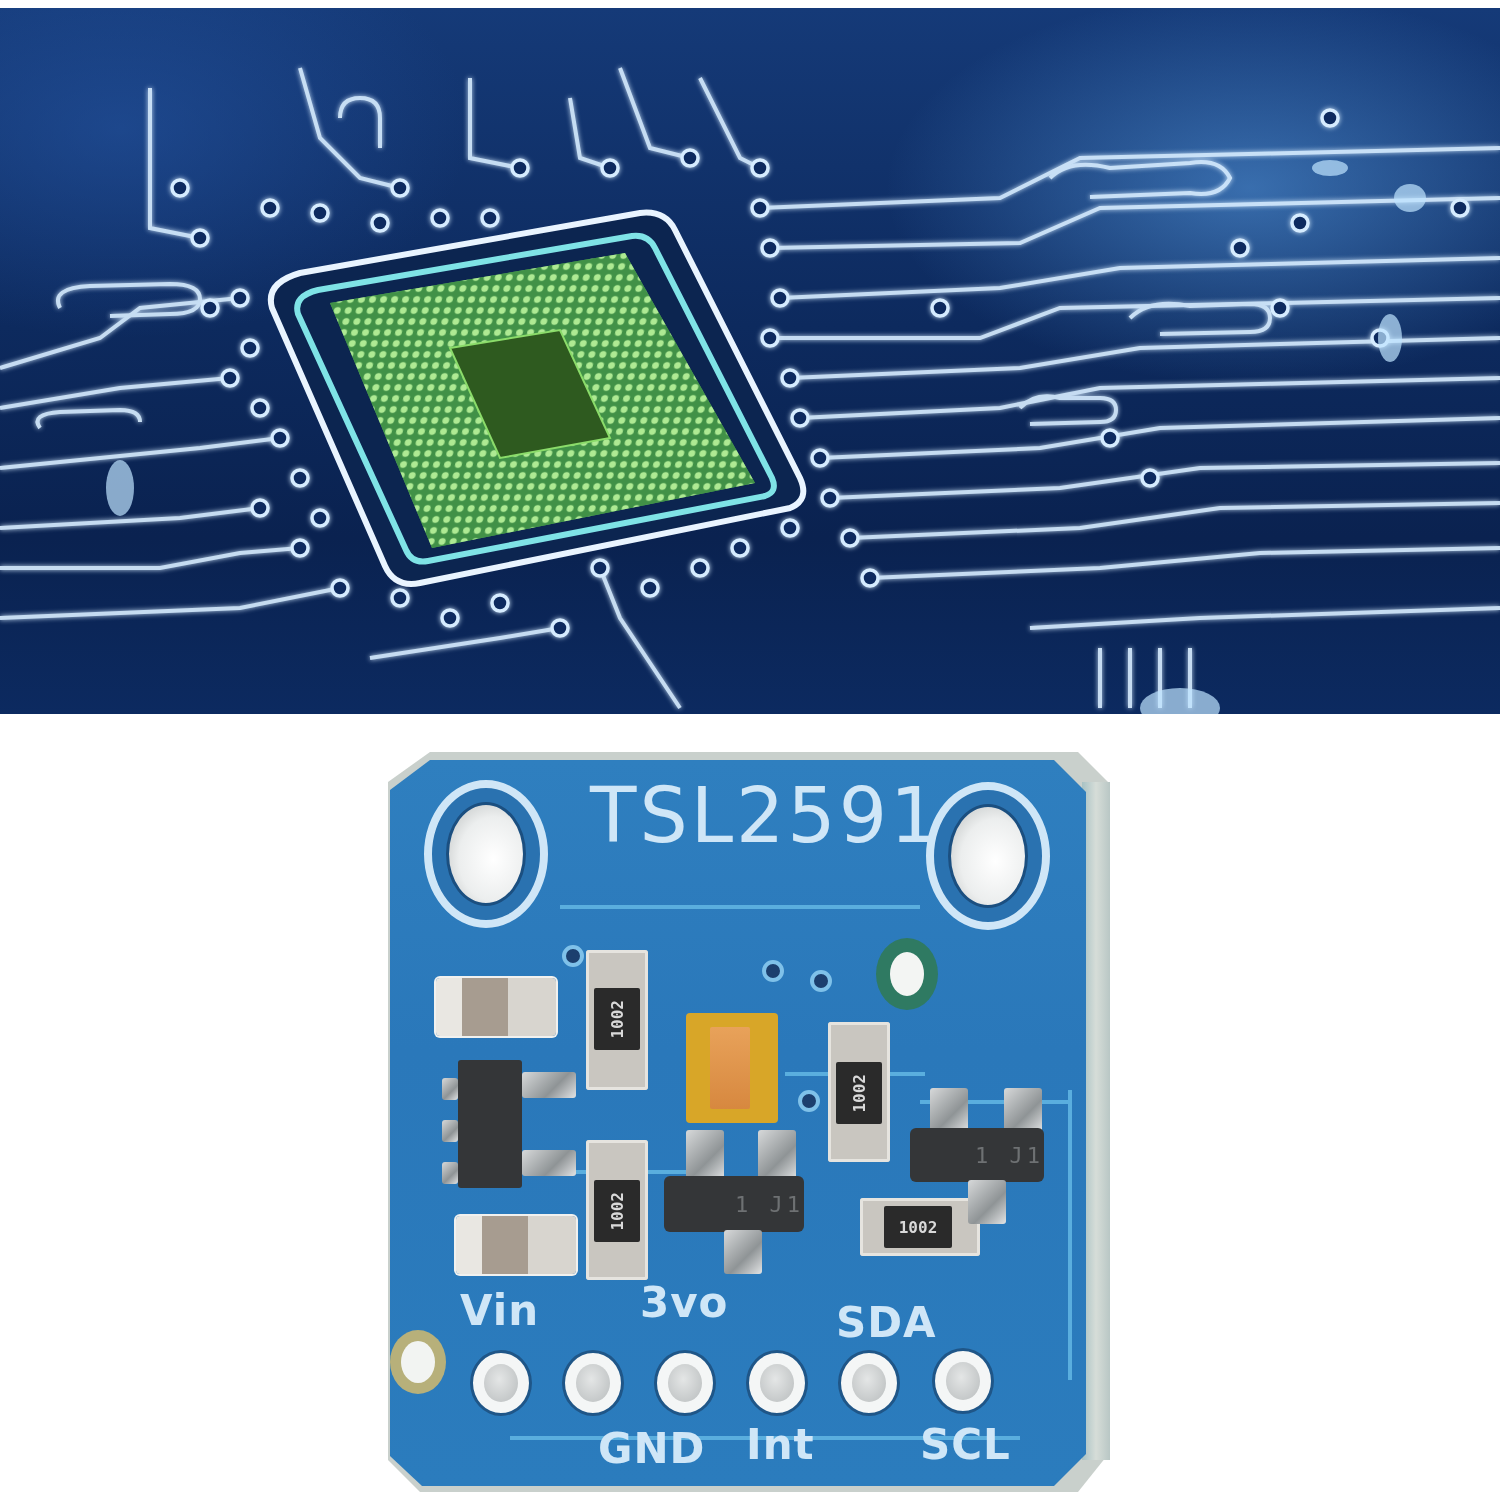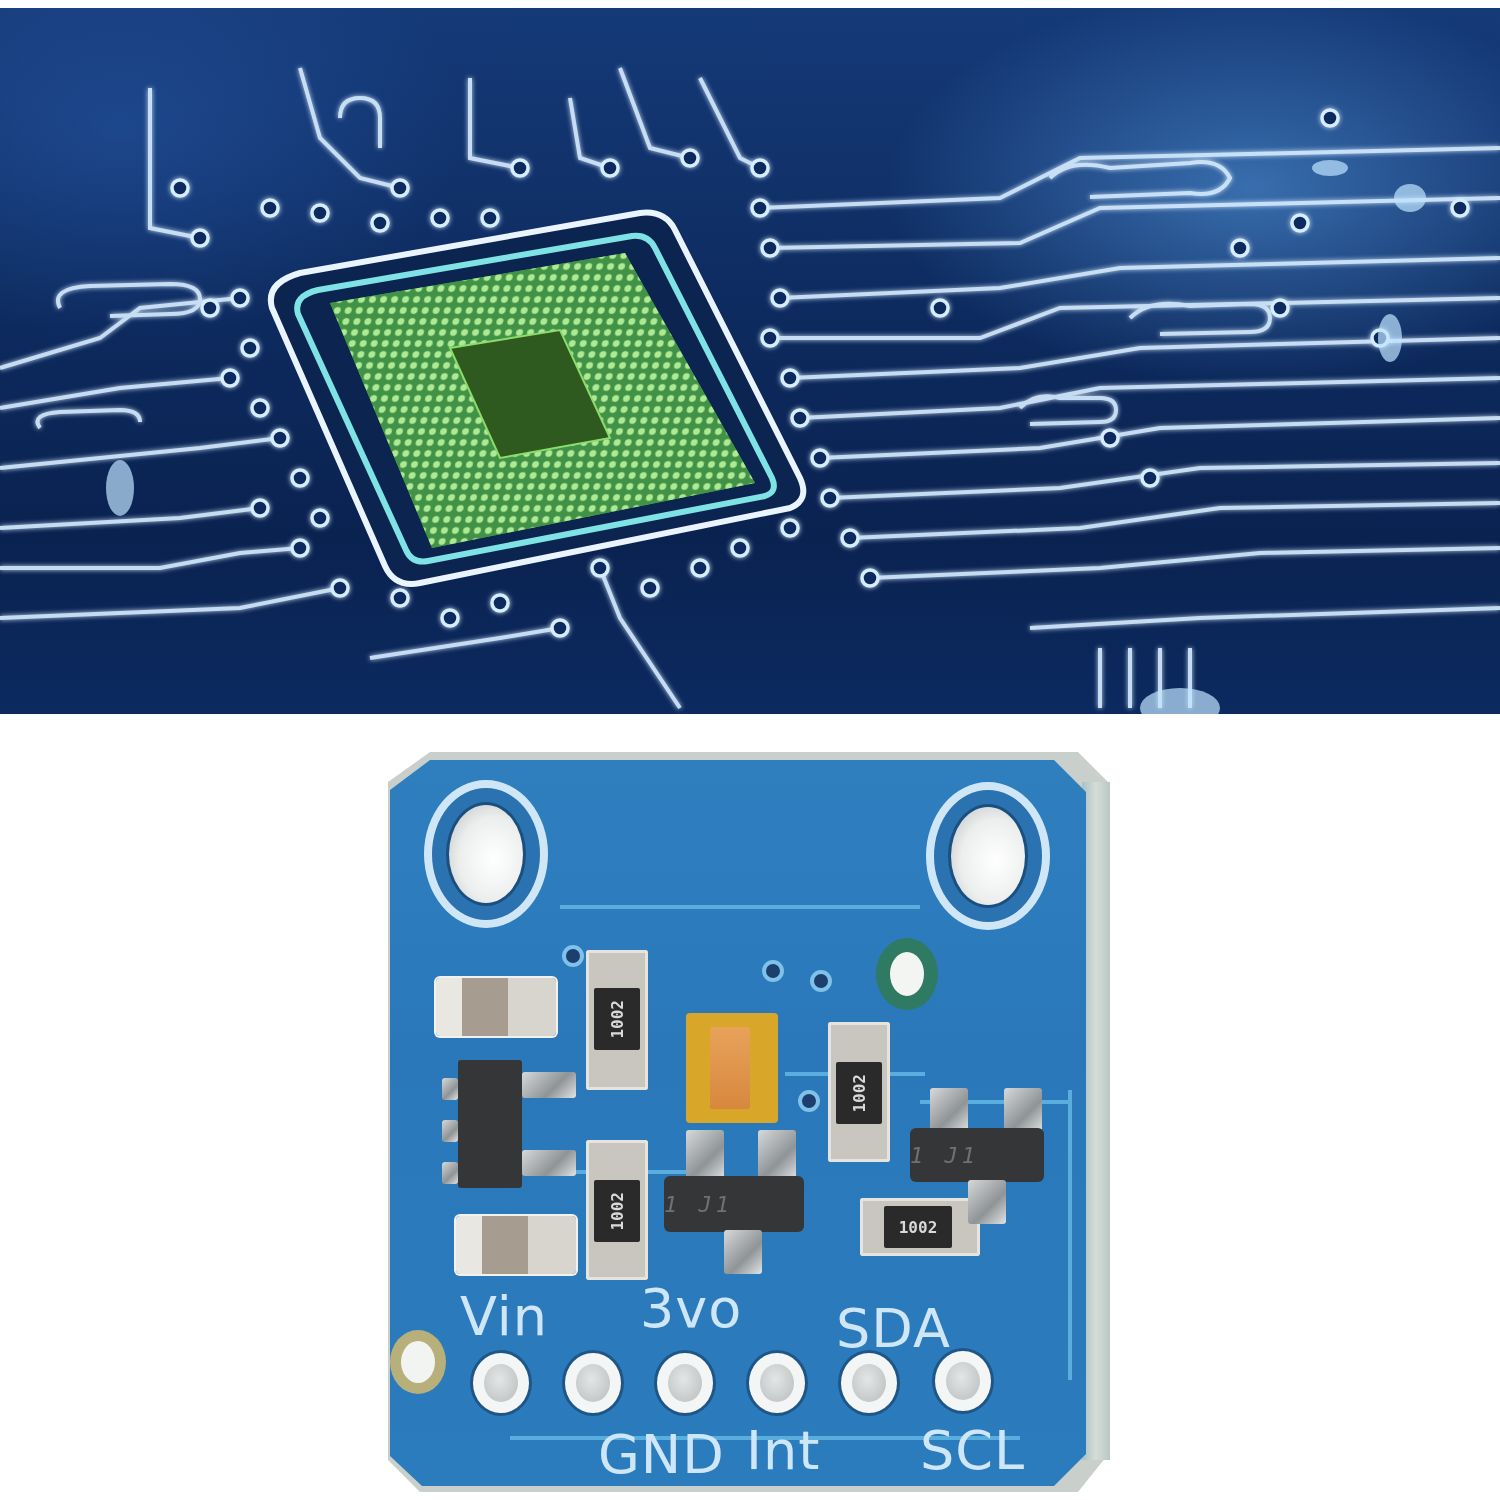--- a/index.html
+++ b/index.html
@@ -34,21 +34,21 @@
     .board-side {
       position: absolute; right: 0; top: 30px; width: 28px; height: 678px;
       background: linear-gradient(90deg, #a8c2c4, #d6ddd8 50%, #b9c7c5);
     }
 
     .silk {
       position: absolute; color: #cfe6f7; font-family: "DejaVu Sans", sans-serif;
       letter-spacing: 1px; line-height: 1;
     }
     .title-silk { left: 200px; top: 18px; font-size: 76px; font-weight: normal; letter-spacing: 3px; }
-    .pin-label { font-size: 54px; }
+    .pin-label { font-size: 42px; font-weight: bold; }
 
     .mount-hole {
       position: absolute; width: 124px; height: 148px; border-radius: 50%;
       border: 8px solid #cfe6f7; background: #2a72b0;
     }
     .mount-hole::after {
       content: ""; position: absolute; left: 14px; top: 14px; right: 14px; bottom: 14px;
       border-radius: 50%; background: radial-gradient(ellipse at 60% 55%, #ffffff 0%, #eceeee 55%, #b8bcbc 100%);
       border: 3px solid #1b4f80;
     }
@@ -92,21 +92,21 @@
     .vertical .code { writing-mode: vertical-rl; transform: rotate(180deg); }
 
     .cap {
       position: absolute; border-radius: 4px;
       background: linear-gradient(90deg, #e9e7e2 0 22%, #a79c90 22% 60%, #d8d5cf 60% 100%);
       box-shadow: 0 0 0 2px #f1f1ef;
     }
 
     .ic-dark {
       position: absolute; background: #343638; border-radius: 6px;
-      display: flex; align-items: center; justify-content: flex-start; font-style: italic;
+      display: flex; align-items: center; justify-content: flex-end;
     }
     .ic-dark .mark {
       color: #6e7173; font-family: "DejaVu Sans Mono", monospace; font-size: 22px; letter-spacing: 4px;
     }
     .lead {
       position: absolute; background: linear-gradient(135deg, #d7d9da, #8f9496 60%, #e2e4e5);
       border-radius: 3px;
     }
     .sensor {
       position: absolute; left: 296px; top: 253px; width: 92px; height: 110px;
@@ -251,20 +251,21 @@
       <ellipse cx="1180" cy="700" rx="40" ry="20"></ellipse>
     </g>
   </svg>
 </div>
 
 <div class="board">
   <div class="board-edge"></div>
   <div class="board-side"></div>
   <div class="board-face">
 
+    <div class="silk title-silk">TSL2591</div>
 
     <div class="mount-hole" style="left:34px; top:20px;"></div>
     <div class="mount-hole" style="left:536px; top:22px;"></div>
 
     <div class="trace" style="left:170px; top:145px; width:360px; height:4px;"></div>
     <div class="trace" style="left:100px; top:410px; width:200px; height:4px;"></div>
     <div class="trace" style="left:395px; top:312px; width:140px; height:4px;"></div>
     <div class="trace" style="left:530px; top:340px; width:150px; height:4px;"></div>
     <div class="trace" style="left:120px; top:676px; width:510px; height:4px;"></div>
     <div class="trace" style="left:678px; top:330px; width:4px; height:290px;"></div>

